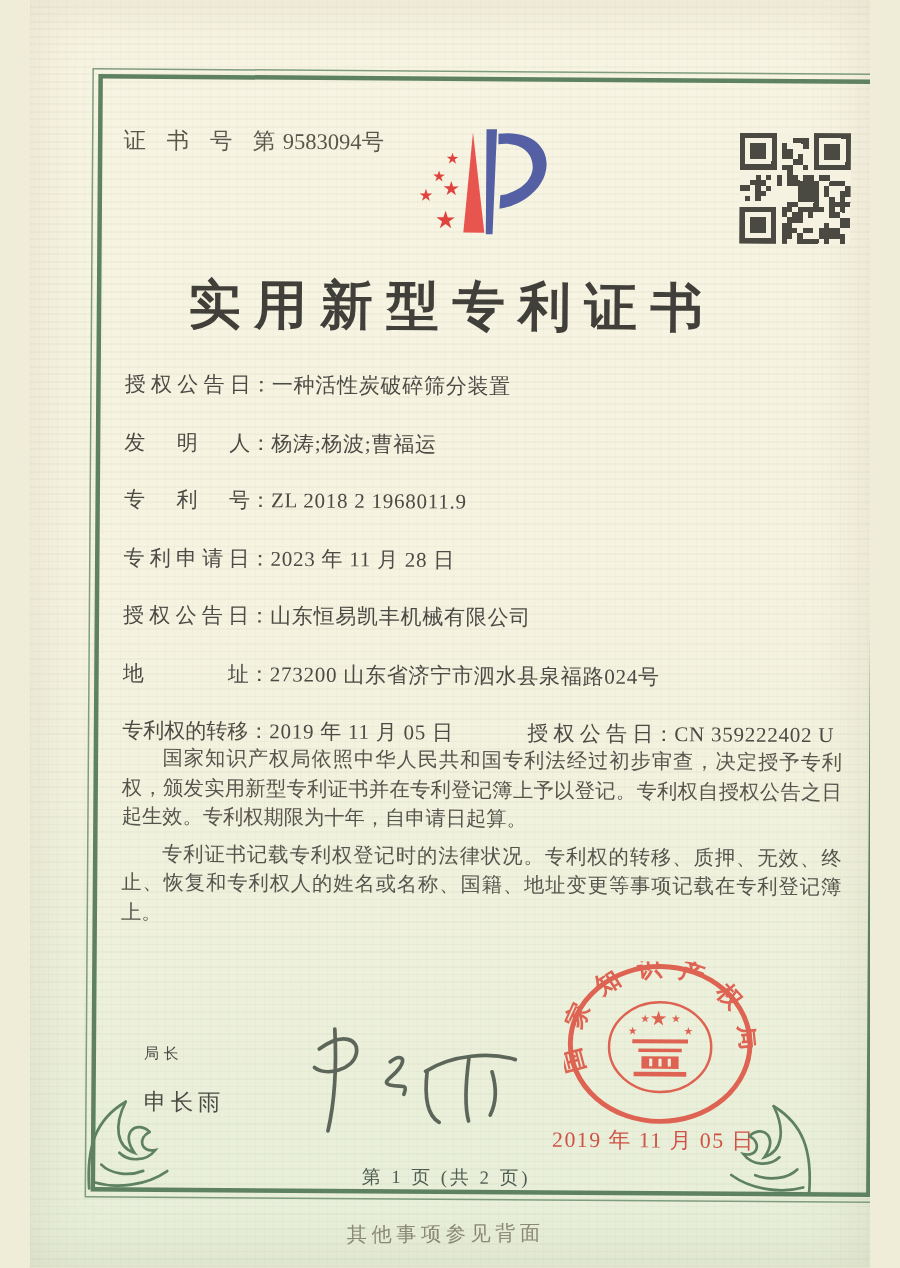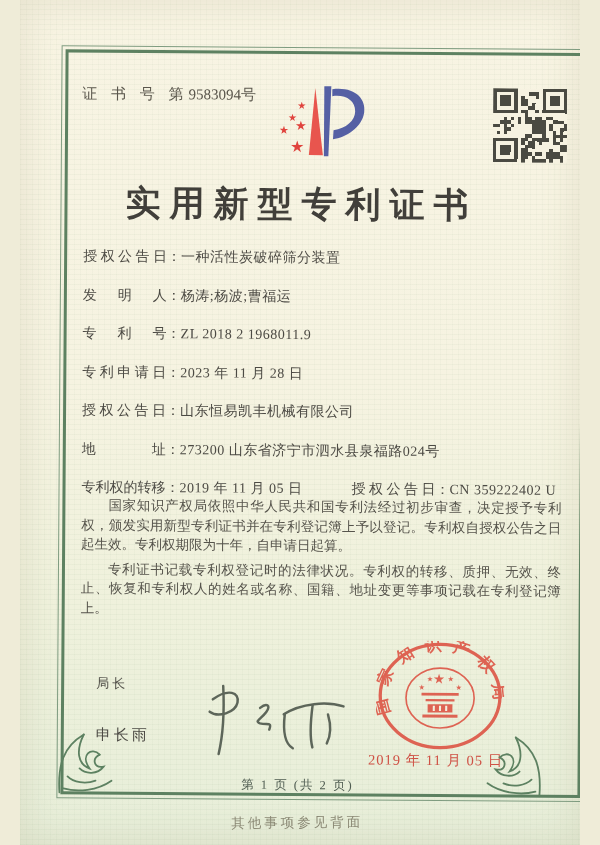--- a/index.html
+++ b/index.html
@@ -34,21 +34,21 @@
   .frow{position:relative;margin-bottom:17.5px;height:21px;white-space:nowrap;}
   .flabel{display:inline-block;width:84px;text-align:justify;text-align-last:justify;vertical-align:top;}
   .fcolon{display:inline-block;width:14px;}
   .fvalue{letter-spacing:.5px;}
   .grant2{position:absolute;left:270px;top:0;}
   .paras{
     position:absolute;left:62px;top:497px;width:480px;
     font-size:13.5px;line-height:19.5px;color:#56544c;text-align:justify;
   }
   .paras p{margin:0 0 5px 0;text-indent:2em;}
-  .sig-title{position:absolute;left:78px;top:676px;font-size:13px;letter-spacing:3px;color:#4c4a44;}
+  .sig-title{position:absolute;left:78px;top:697px;font-size:10px;letter-spacing:3px;color:#4c4a44;}
   .sig-name{position:absolute;left:78px;top:727px;font-size:15px;letter-spacing:3px;color:#4c4a44;text-align:right;}
   .sig-script{position:absolute;left:168px;top:676px;width:175px;height:88px;}
   .seal{position:absolute;left:358px;top:640px;width:128px;height:110px;opacity:.92;}
   .seal-date{
     position:absolute;left:348px;top:750px;width:140px;text-align:center;
     color:#cf5246;font-size:14.5px;letter-spacing:1px;
   }
   .page-no{
     position:absolute;left:0;right:0;top:777px;text-align:center;
     font-size:12.5px;color:#4f5c51;letter-spacing:2px;

